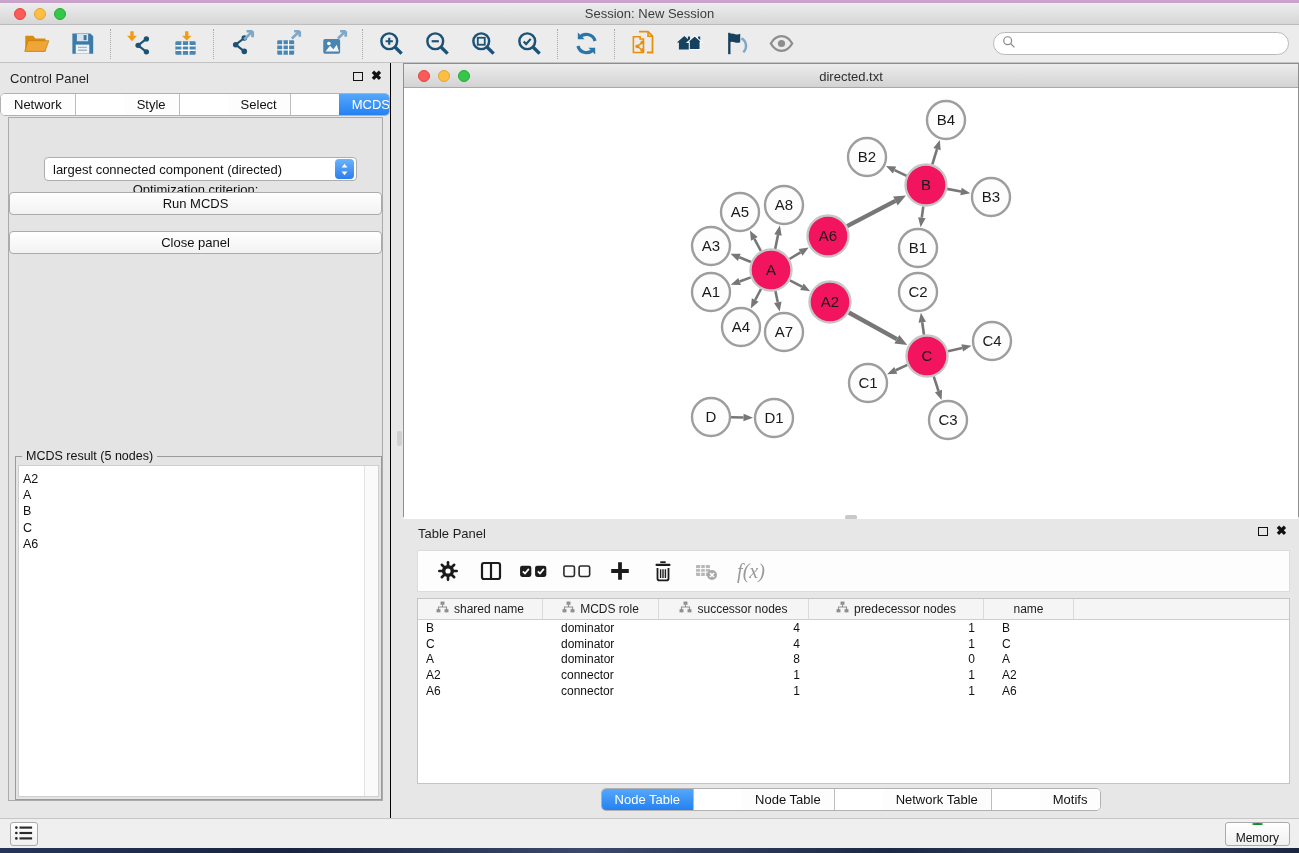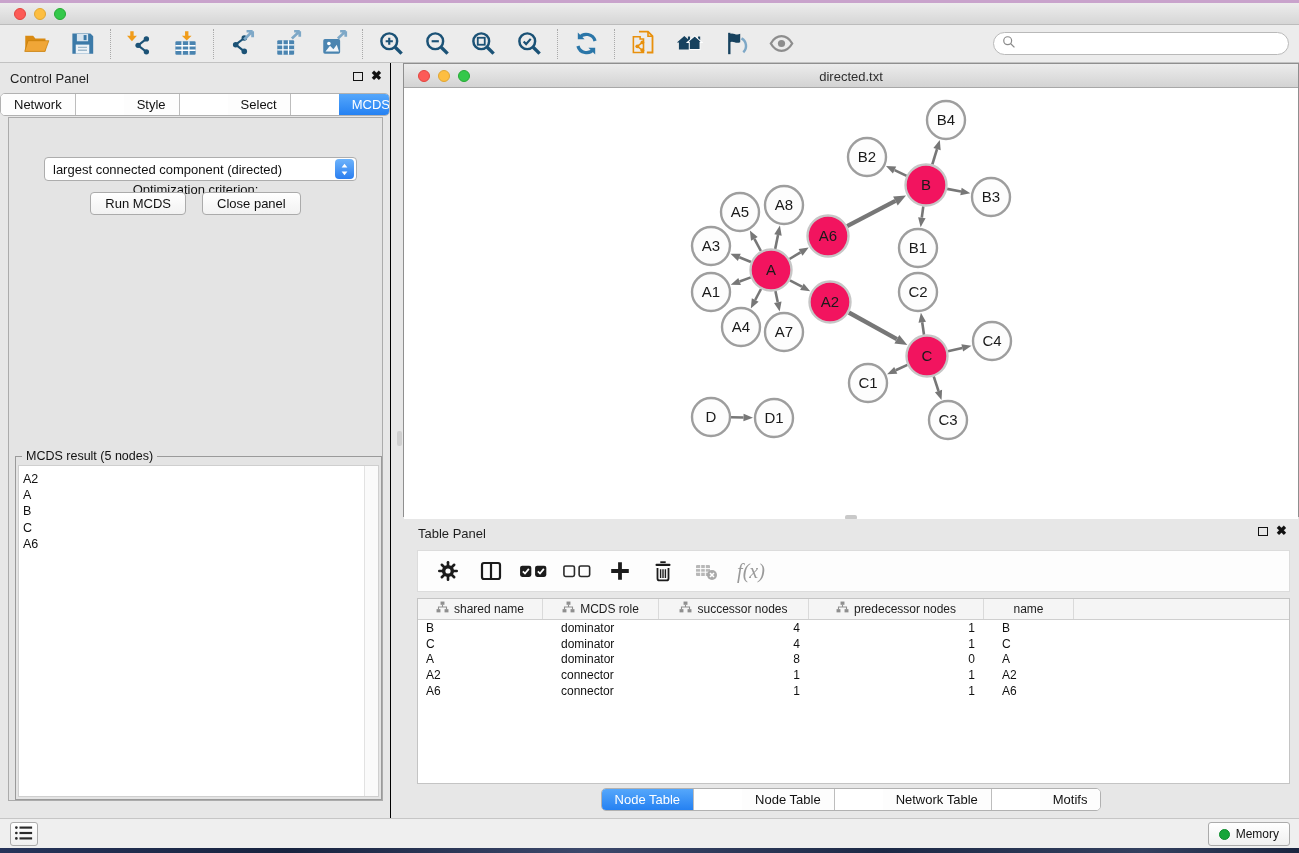--- a/index.html
+++ b/index.html
@@ -48,21 +48,21 @@
   .seg button.active { background:linear-gradient(#55a7fb,#2581f2); color:#fff; }
 
   .cp-box { position:absolute; left:8px; top:54px; width:375px; height:684px;
     border:1px solid #ababab; background:#e4e4e4; }
   .opt-label { position:absolute; left:0; right:0; top:16px; text-align:center; font-size:13px; color:#111;margin-top:48px; }
   .dropdown { position:absolute; left:35px; top:39px; width:313px; height:24px; background:#fff;
     border:1px solid #adadad; border-radius:4px; display:flex; align-items:center; cursor:pointer; }
   .dropdown .dval { flex:1; font-size:13px; color:#111; padding-left:8px; white-space:nowrap; }
   .dropdown .stepper { width:19px; height:20px; margin-right:2px; border-radius:4px;
     background:linear-gradient(#6db3fb,#2a7ef0); display:flex; align-items:center; justify-content:center; }
-  .cp-btnrow { position:absolute; left:0; right:0; top:74px; display:flex; justify-content:center; gap:16px; }
+  .cp-btnrow { position:absolute; left:0; right:0; top:74px; display:flex; justify-content:center; gap:16px;flex-direction:column; }
   .mac-btn { background:linear-gradient(#ffffff,#f2f2f2); border:1px solid #ababab; border-radius:4px;
     font-size:13px; color:#111; padding:3px 14px; cursor:pointer; font-family:inherit; }
 
   .groupbox { position:absolute; left:6px; top:338px; width:367px; height:344px; border:1px solid #9a9a9a; }
   .groupbox .gb-title { position:absolute; left:6px; top:-8px; background:#e4e4e4; padding:0 4px;
     font-size:12.5px; color:#111; }
   .gb-list { position:absolute; left:2px; right:2px; top:8px; bottom:2px; background:#fff;
     border:1px solid #cfcfcf; overflow:hidden; }
   .gb-scroll { position:absolute; right:0; top:0; bottom:0; width:14px; background:#fafafa; border-left:1px solid #e2e2e2; }
   .gb-list ul { list-style:none; padding:5px 0 0 4px; }
@@ -110,37 +110,38 @@
   .tp-tabs { position:absolute; left:0; right:0; bottom:6px; display:flex; justify-content:center; }
 
   
   .statusbar { position:absolute; left:0; top:818px; width:100%; height:30px; background:#efefef;
     border-top:1px solid #c6c6c6; }
   .list-btn { position:absolute; left:10px; top:3px; width:28px; height:24px;
     background:linear-gradient(#fff,#f0f0f0); border:1px solid #ababab; border-radius:3px;
     display:flex; align-items:center; justify-content:center; cursor:pointer; }
   .memory-btn { position:absolute; right:9px; top:3px; height:24px;
     background:linear-gradient(#fff,#f0f0f0); border:1px solid #ababab; border-radius:3px;
-    display:flex; align-items:center; gap:6px; padding:0 10px; font-size:12px; color:#111; cursor:pointer; }
+    display:flex; align-items:center; gap:6px; padding:0 10px; font-size:12px; color:#111; cursor:pointer;flex-direction:column; }
   .mem-dot { width:11px; height:11px; border-radius:50%; background:#17a53a; border:1px solid #0d8c2c; }
   .bottom-strip { position:absolute; left:0; bottom:0; width:100%; height:5px;
     background:linear-gradient(90deg,#26345a 0%,#17233f 22%,#3c486b 45%,#1c2946 68%,#33405f 88%,#1a2540 100%); }
 </style>
 </head>
 <body>
 
 <div class="app">
 
   <div class="top-line"></div>
   <div class="titlebar">
     <div class="lights">
       <span class="light red"></span>
       <span class="light yellow"></span>
       <span class="light green"></span>
     </div>
+    <div class="title">Session: New Session</div>
   </div>
 
   <div class="toolbar">
     <div style="display:flex;align-items:center;">
         <div class="tgroup">
           <button class="tbtn">
             <svg viewBox="0 0 24 24">
               <path d="M2 5h7l2 2.5h9V19H2z" fill="#d98a12"></path>
               <path d="M4.5 9.5h18.5L19.5 19H1.5z" fill="#f0a637" stroke="#c27c08" stroke-width="0.6"></path>
             </svg>

